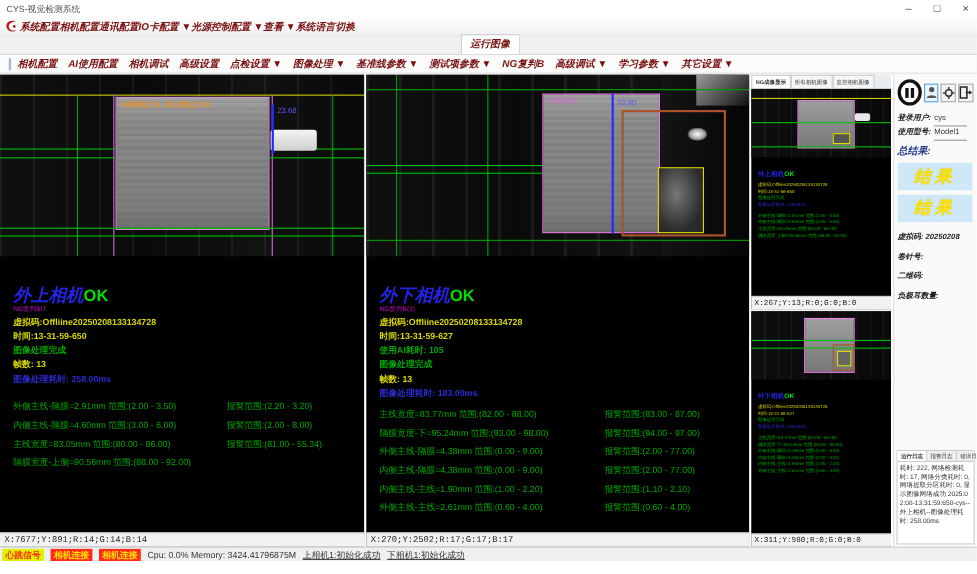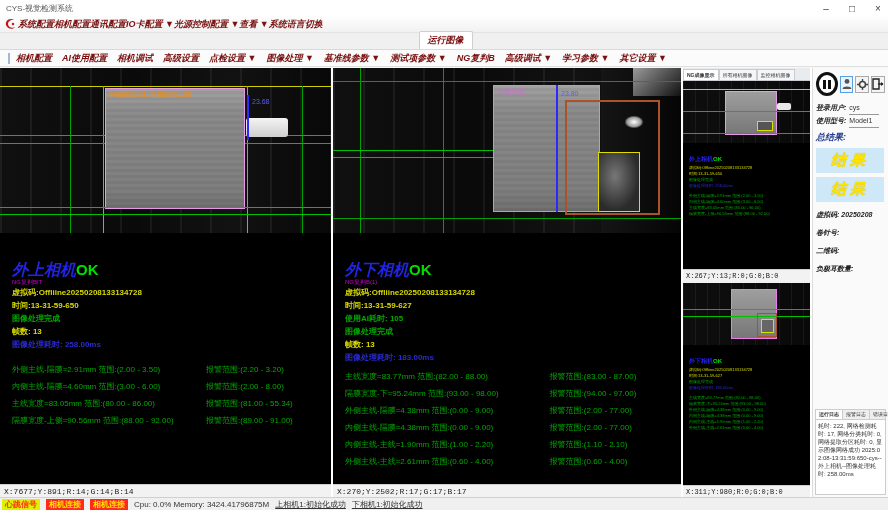--- a/index.html
+++ b/index.html
@@ -210,21 +210,20 @@
         <div class="mrow">
             <span class="mval">内侧主线-隔膜=4.60mm 范围:(3.00 - 6.00)</span>
             <span class="malarm">报警范围:(2.00 - 8.00)</span>
           </div>
         <div class="mrow">
             <span class="mval">主线宽度=83.05mm 范围:(80.00 - 86.00)</span>
             <span class="malarm">报警范围:(81.00 - 55.34)</span>
           </div>
         <div class="mrow">
             <span class="mval">隔膜宽度-上侧=90.56mm 范围:(88.00 - 92.00)</span>
-            <span class="malarm">报警范围:(89.00 - 91.00)</span>
           </div>
       </div>
       <div class="coordbar">X:7677;Y:891;R:14;G:14;B:14</div>
     </div>
 
     <div class="panel" id="center-view">
       <div class="scene">
         <div class="abs" style="left:268px;top:0;width:80px;height:165px;background:linear-gradient(90deg,#151515,#0b0b0b 60%,#050505);"></div>
         <div class="abs" style="left:300px;top:0;width:48px;height:28px;background:linear-gradient(135deg,#9a9a9a,#3a3a3a 70%,#101010);"></div>
         <div class="abs" style="left:292px;top:48px;width:18px;height:12px;background:radial-gradient(ellipse at center,#ffffff,#9a9a9a 55%,transparent 75%);"></div>

